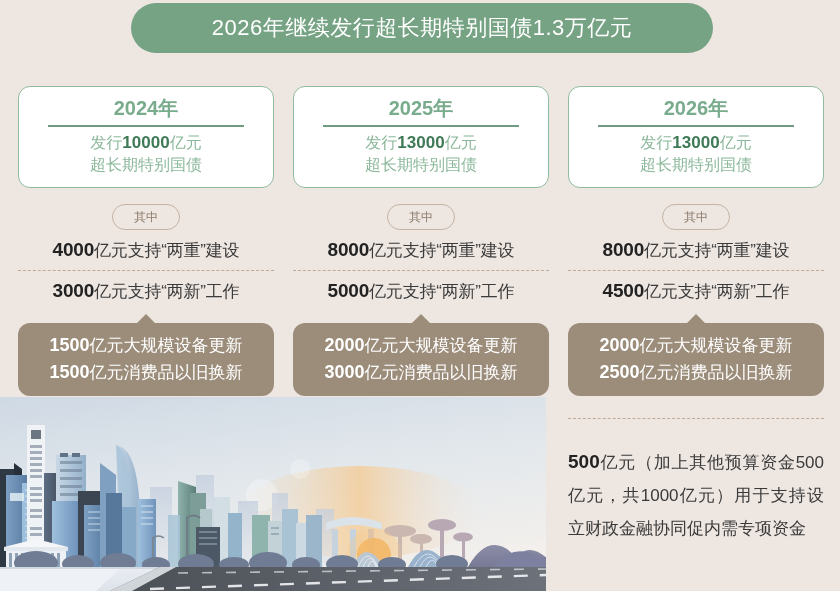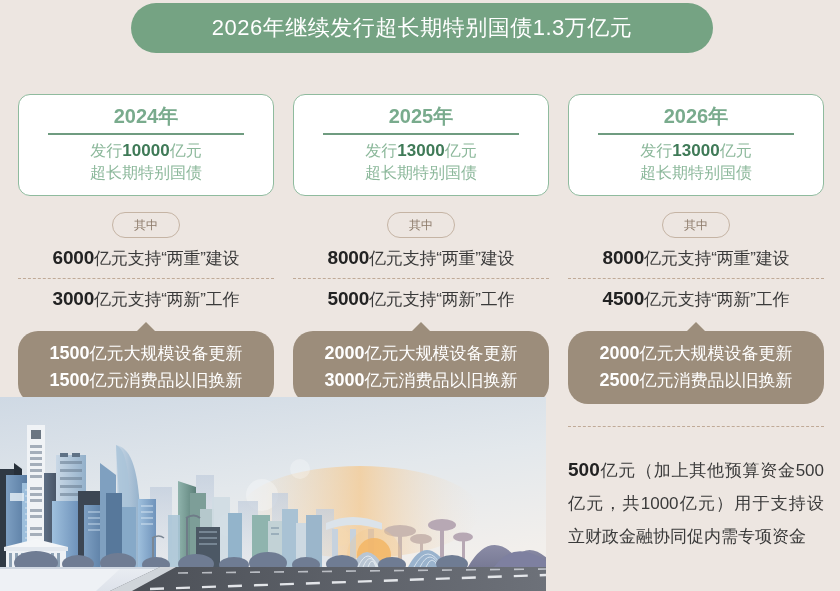--- a/index.html
+++ b/index.html
@@ -17,21 +17,21 @@
     background:#75a383;border-radius:26px;
     display:flex;align-items:center;justify-content:center;
   }
   .title-banner .txt{
     color:#ffffff;font-size:22px;font-weight:normal;letter-spacing:.5px;
     white-space:nowrap;
   }
 
   
   .cols{position:absolute;left:0;top:86px;width:840px;height:505px;}
-  .col{position:absolute;top:8px;width:256px;}
+  .col{position:absolute;top:0;width:256px;}
   .col-0{left:18px;}
   .col-1{left:293px;}
   .col-2{left:568px;}
 
   
   .year-card{
     box-sizing:border-box;
     width:256px;height:102px;
     background:#ffffff;border:1.6px solid #8fbb9e;border-radius:12px;
     display:flex;flex-direction:column;align-items:center;
@@ -65,21 +65,21 @@
   }
   .detail-row b{font-weight:bold;font-size:19px;color:#222;}
   .dash-line{
     height:0;border-top:1.6px dashed #b9a08b;width:256px;opacity:.85;
   }
 
   
   .callout{
     position:relative;margin-top:12px;
     width:256px;box-sizing:border-box;
-    background:#9c8d7b;border-radius:20px;
+    background:#9c8d7b;border-radius:12px;
     padding:9px 0 10px 0;
   }
   .callout:before{
     content:"";position:absolute;left:50%;top:-9px;margin-left:-10px;
     width:0;height:0;border-left:10px solid transparent;
     border-right:10px solid transparent;border-bottom:10px solid #9c8d7b;
   }
   .callout .cl{
     color:#ffffff;font-size:17px;line-height:27px;text-align:center;
     white-space:nowrap;
@@ -121,21 +121,21 @@
           <span>发行</span><b>10000</b><span>亿元</span>
         </div>
         <div class="year-line l2">超长期特别国债</div>
       </div>
 
       <div class="pill-wrap">
         <span class="pill">其中</span>
       </div>
 
       <div class="detail-row">
-        <b>6000</b>
+        <b>4000</b>
           <span>亿元支持“两重”建设</span>
       </div>
       <div class="dash-line"></div>
       <div class="detail-row">
         <b>3000</b>
           <span>亿元支持“两新”工作</span>
       </div>
 
       <div class="callout">
         <div class="cl">

